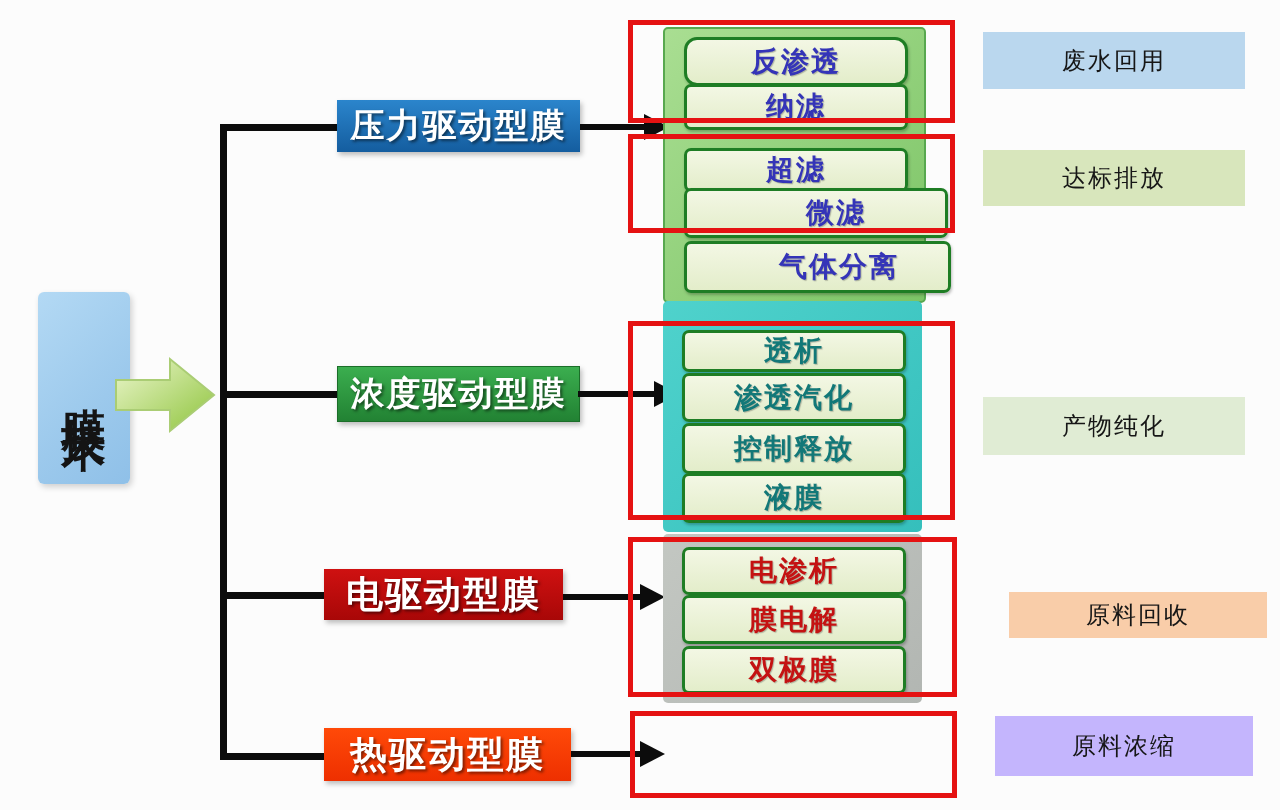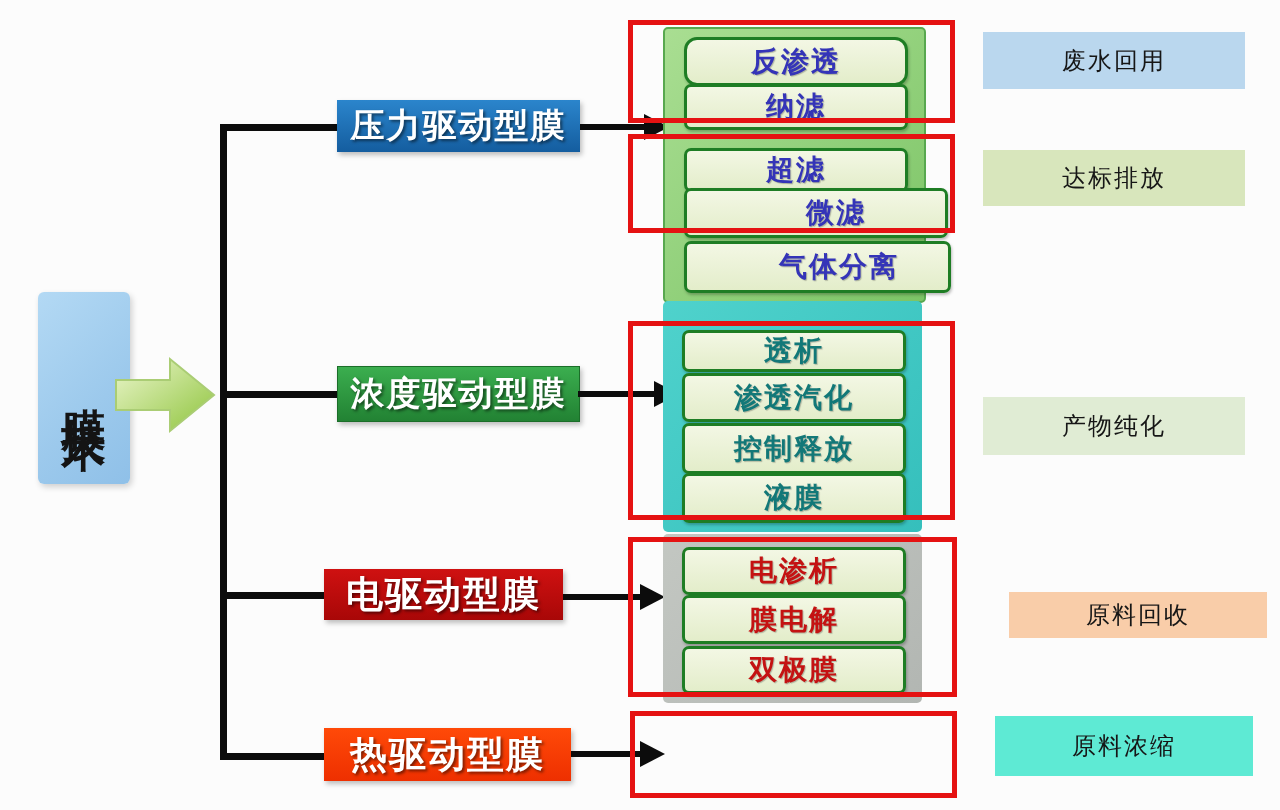--- a/index.html
+++ b/index.html
@@ -91,21 +91,21 @@
   #r5{left:630px;top:711px;width:327px;height:87px;}
 
   
   .outcome{position:absolute;display:flex;align-items:center;justify-content:center;
     font-size:24px;color:#161616;letter-spacing:2px;
     font-family:"DejaVu Sans","Liberation Sans",sans-serif;}
   #o-reuse{left:983px;top:32px;width:262px;height:57px;background:#bad7ee;}
   #o-discharge{left:983px;top:150px;width:262px;height:56px;background:#d8e6bc;}
   #o-purify{left:983px;top:397px;width:262px;height:58px;background:#e0ecd4;justify-content:center;}
   #o-recover{left:995px;top:592px;width:258px;height:46px;background:#f9cda9;margin-left:14px;}
-  #o-concentrate{left:995px;top:716px;width:258px;height:60px;background:#5eead4;}
+  #o-concentrate{left:995px;top:716px;width:258px;height:60px;background:#c4b5fd;}
 </style>
 </head>
 <body>
 
 <div class="canvas">
 
   <div class="root-box">
     <span>膜技术</span>
   </div>
 

